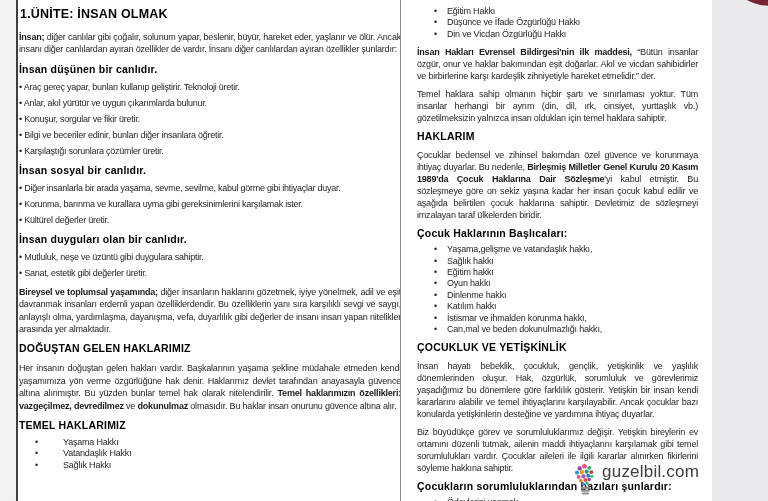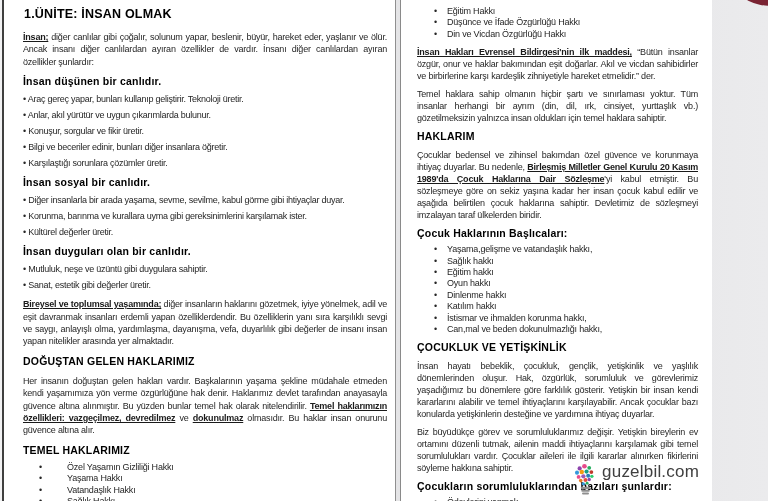--- a/index.html
+++ b/index.html
@@ -10,40 +10,40 @@
     font-family: "Liberation Sans", "DejaVu Sans", sans-serif;
   }
   .canvas {
     position: relative; width: 768px; height: 501px; overflow: hidden;
     background: linear-gradient(90deg, #f2f2f3 0%, #e2e2e4 60%, #ebebed 100%);
   }
   .page {
     position: absolute; top: 0; height: 501px; background: #ffffff; color: #232323;
   }
   .page-left {
-    left: 2px; width: 394px;
+    left: 16px; width: 394px;
     border-left: 2px solid #3f3f3f;
     border-right: 1px solid #8f8f8f;
-    padding: 5px 8px 0 19px;
+    padding: 5px 8px 0 1px;
   }
   .page-right {
     left: 400px; width: 312px;
     border-left: 1px solid #8a8a8a;
     padding: 2px 14px 0 16px;
   }
   .doc-title {
     font-size: 12.5px; font-weight: bold; color: #000;
     line-height: 15px; margin: 2px 0 9px 1px; letter-spacing: 0.2px;
   }
   .para {
     font-size: 9px; line-height: 12.4px; letter-spacing: -0.2px;
     text-align: justify; margin: 7px 0; color: #262626;
   }
   .page-right .para { line-height: 12px; margin: 6px 0; }
-  .b { font-weight: bold; color: #1a1a1a; text-decoration: underline; }
+  .b { font-weight: bold; color: #1a1a1a; }
   .h2 {
     font-size: 10.5px; font-weight: bold; color: #000;
     line-height: 13px; margin: 7px 0 5px; letter-spacing: 0.2px;
   }
   .page-right .h2 { margin: 6px 0 4px; }
   .dots { margin: 5px 0; }
   .dotline {
     font-size: 9px; letter-spacing: -0.25px; line-height: 12px;
     margin-bottom: 4px; white-space: nowrap; color: #262626;
   }
@@ -93,21 +93,20 @@
         <div class="h2">İnsan duyguları olan bir canlıdır.</div>
         <div class="dots">
           <div class="dotline">• Mutluluk, neşe ve üzüntü gibi duygulara sahiptir.</div>
           <div class="dotline">• Sanat, estetik gibi değerler üretir.</div>
         </div>
         <div class="para"><span class="b">Bireysel ve toplumsal yaşamında;</span><span> diğer insanların haklarını gözetmek, iyiye yönelmek, adil ve eşit davranmak insanları erdemli yapan özelliklerdendir. Bu özelliklerin yanı sıra karşılıklı sevgi ve saygı, anlayışlı olma, yardımlaşma, dayanışma, vefa, duyarlılık gibi değerler de insanı insan yapan nitelikler arasında yer almaktadır.</span></div>
         <div class="h2">DOĞUŞTAN GELEN HAKLARIMIZ</div>
         <div class="para"><span>Her insanın doğuştan gelen hakları vardır. Başkalarının yaşama şekline müdahale etmeden kendi yaşamımıza yön verme özgürlüğüne hak denir. Haklarımız devlet tarafından anayasayla güvence altına alınmıştır. Bu yüzden bunlar temel hak olarak nitelendirilir. </span><span class="b">Temel haklarımızın özellikleri: vazgeçilmez, devredilmez</span><span> ve </span><span class="b">dokunulmaz</span><span> olmasıdır. Bu haklar insan onurunu güvence altına alır.</span></div>
         <div class="h2">TEMEL HAKLARIMIZ</div>
         <ul class="tlist">
-          <li>Özel Yaşamın Gizliliği Hakkı</li>
           <li>Yaşama Hakkı</li>
           <li>Vatandaşlık Hakkı</li>
           <li>Sağlık Hakkı</li>
         </ul>
       </div>
   </div>
 
   <div class="page page-right">
     <div class="blocks" id="right-blocks">
         <ul class="tlist">

